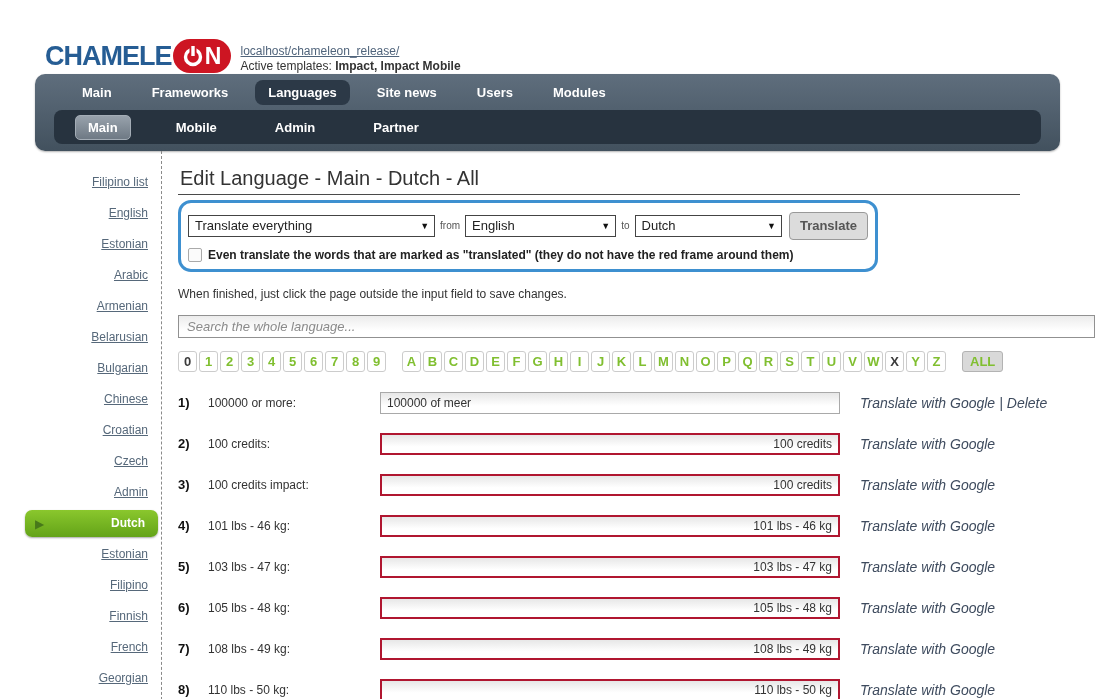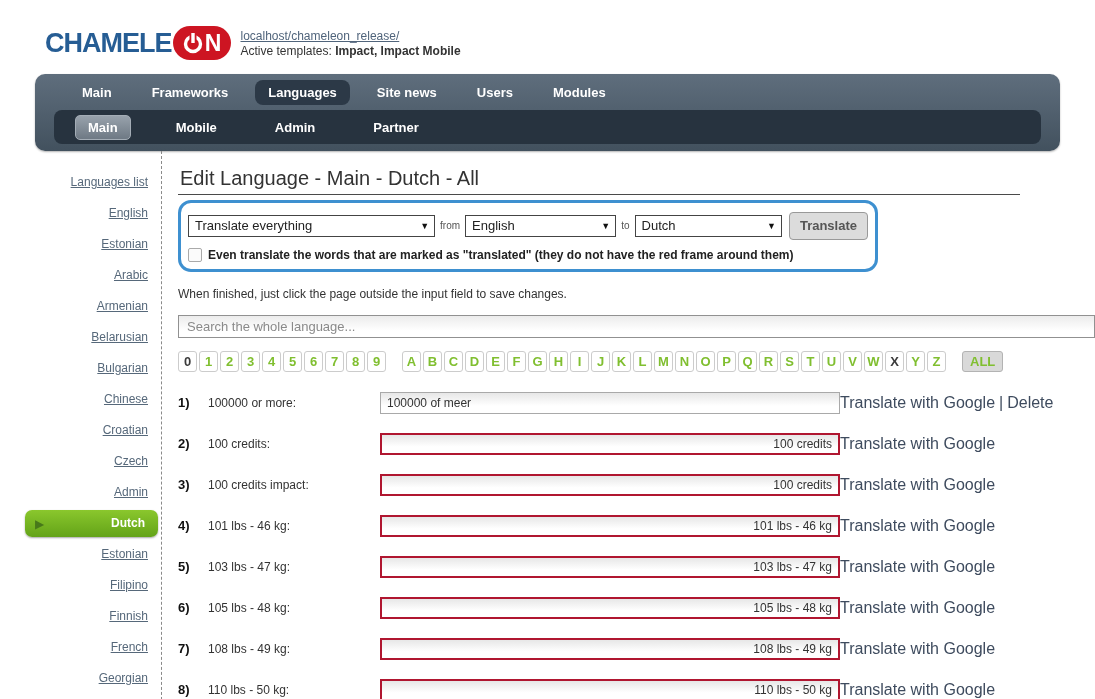--- a/index.html
+++ b/index.html
@@ -1,21 +1,21 @@
 <!DOCTYPE html>
 <html><head>
 <meta charset="utf-8">
 <style>
   * { margin:0; padding:0; box-sizing:content-box; }
   html,body { width:1095px; height:699px; overflow:hidden; background:#fff;
     font-family:"Liberation Sans", sans-serif; }
   a { cursor:pointer; }
 
   
-  .hdr { height:62px; display:flex; align-items:center; padding-top:12px; }
+  .hdr { height:62px; display:flex; align-items:flex-end; padding-top:12px; }
   .logo { margin-left:45px; display:flex; align-items:center; height:36px; cursor:pointer; }
   .logo-text { font-size:27px; font-weight:bold; color:#265d94; letter-spacing:-1px; }
   .logo-badge { margin-left:1px; background:#cd1522; border-radius:18px; height:34px; width:58px;
     display:flex; align-items:center; justify-content:center; }
   .logo-badge .n { color:#fff; font-weight:bold; font-size:23px; margin-left:1px; }
   .site-info { margin-left:10px; padding-top:1px; font-size:12px; color:#333; line-height:15px; }
   .site-url { color:#50647b; text-decoration:underline; }
   .user-info { margin-left:auto; margin-right:50px; font-size:12px; color:#333; line-height:15px; padding-top:1px; }
   .user-top b { color:#111; }
   .menu-link { color:#3c3c3c; text-decoration:underline; margin:0 4px; }
@@ -65,42 +65,42 @@
     border:1px solid #999; border-radius:4px; font-weight:bold; color:#555; font-size:13px;
     font-family:"Liberation Sans",sans-serif; cursor:pointer; }
   .t-row2 { margin-top:8px; display:flex; align-items:center; }
   .cbx { width:12px; height:12px; border:1px solid #aaa; border-radius:2px; background:#fbfbfb;
     margin-right:6px; cursor:pointer; }
   .cbx-lbl { font-size:12px; font-weight:bold; color:#222; }
 
   .instruction { font-size:12px; color:#333; margin-top:15px; }
   .search { display:block; width:917px; box-sizing:border-box; height:23px; margin-top:14px;
     border:1px solid #919191; background:linear-gradient(#ececec,#ffffff 70%);
-    font-size:13px; color:#333; padding:0 8px; font-family:"Liberation Sans",sans-serif; }
+    font-size:13px; color:#333; padding:0 8px; font-family:"Liberation Sans",sans-serif;font-style:italic; }
   .search::placeholder { color:#8a8a8a; }
 
   
   .filters { margin-top:13px; display:flex; align-items:center; }
   .fbtn { min-width:13px; height:19px; line-height:19px; padding:0 2px; text-align:center;
     background:#fff; border:1px solid #ccc; border-radius:3px; font-size:13px; font-weight:bold;
     color:#80bf30; margin-right:2px; cursor:pointer; }
   .fbtn.disabled { color:#3c3c3c; }
   .fbtn.gap { margin-left:14px; }
   .fbtn.active { background:#d9d9d9; border-color:#b3b3b3; padding:0 7px; }
 
   
   .rows { margin-top:10px; }
   .trow { display:flex; align-items:center; height:41px; }
   .tnum { width:30px; font-weight:bold; font-size:13px; color:#111; }
   .tkey { width:172px; font-size:12px; color:#333; }
   .tinput { width:460px; box-sizing:border-box; height:22px; border:1px solid #a9a9a9;
     background:linear-gradient(#e7e7e7,#ffffff 65%); font-size:12px; color:#333; padding:0 6px;
     font-family:"Liberation Sans",sans-serif; }
   .tinput.red { border:2px solid #b01630;text-align:right; }
-  .tactions { font-size:16px; color:#3e4b5e; white-space:nowrap; }
+  .tactions { margin-left:20px; font-size:14px; color:#3e4b5e; white-space:nowrap;font-style:italic; }
   .taction { color:#3e4b5e; }
   .tact-sep { margin:0 4px; }
 </style>
 </head>
 <body>
 
 <div class="hdr">
   <div class="logo">
     <span class="logo-text">CHAMELE</span>
     <span class="logo-badge">
@@ -131,21 +131,21 @@
   <div class="subbar" id="sub-tabs">
       <div class="subtab active">Main</div>
       <div class="subtab">Mobile</div>
       <div class="subtab">Admin</div>
       <div class="subtab">Partner</div>
     </div>
 </nav>
 
 <div class="content">
   <aside id="sidebar">
-      <a class="side-link">Languages list</a>
+      <a class="side-link">Filipino list</a>
       <a class="side-link">English</a>
       <a class="side-link">Estonian</a>
       <a class="side-link">Arabic</a>
       <a class="side-link">Armenian</a>
       <a class="side-link">Belarusian</a>
       <a class="side-link">Bulgarian</a>
       <a class="side-link">Chinese</a>
       <a class="side-link">Croatian</a>
       <a class="side-link">Czech</a>
       <a class="side-link">Admin</a>

